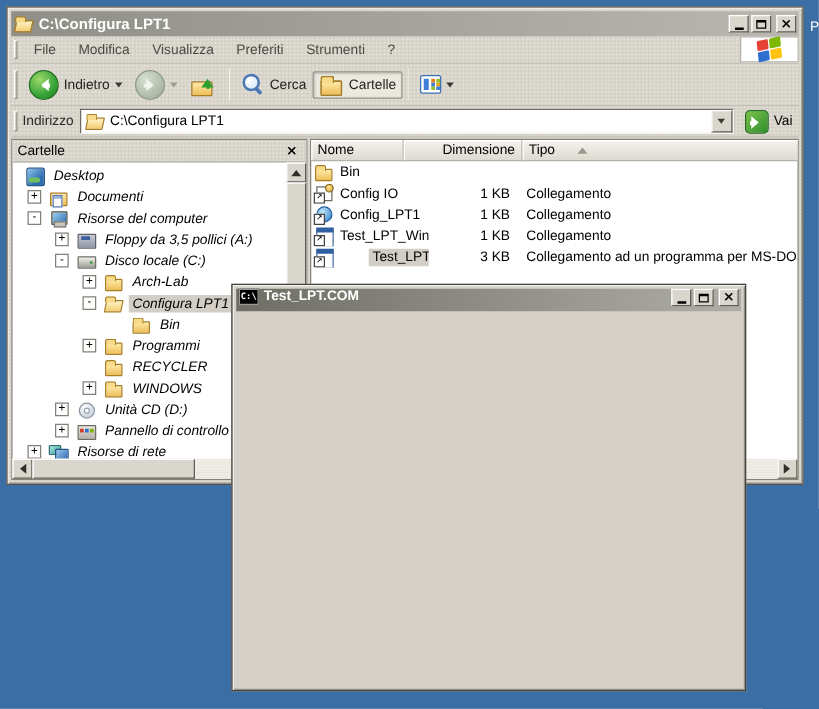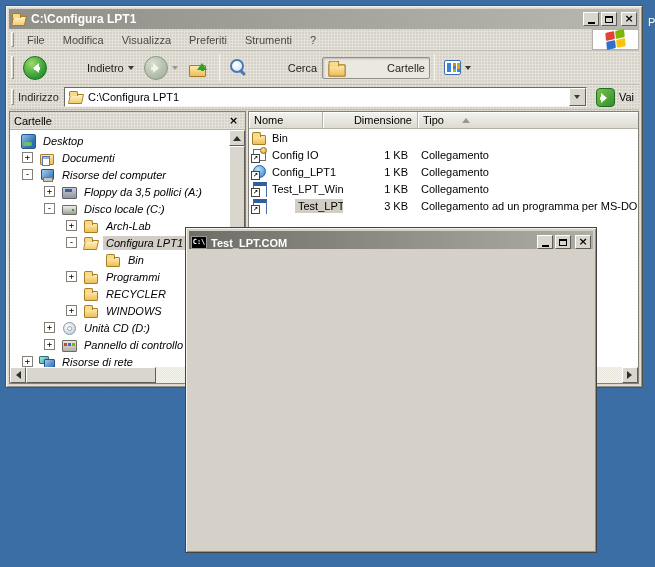--- a/index.html
+++ b/index.html
@@ -43,21 +43,21 @@
            display:flex;align-items:center;justify-content:center;flex:none;}
   .flag{display:grid;grid-template-columns:9px 9px;grid-template-rows:8px 8px;gap:1px;
         transform:rotate(-6deg) skewY(-6deg);}
   .flag b{display:block;border-radius:1px;}
   .flag .fr{background:#E34234}.flag .fg{background:#7DB700}
   .flag .fb{background:#2F6FD0}.flag .fy{background:#FFC20E}
   .toolbar{height:34px;flex:none;display:flex;align-items:center;border-bottom:1px solid #C2BFB6;}
   .tb-btn{display:flex;align-items:center;gap:4px;padding:2px 4px;border:1px solid transparent;border-radius:2px;}
   .tb-btn.pressed{background:#EBE8DF;border-color:#94918A;
                   box-shadow:inset 1px 1px 2px rgba(0,0,0,.2);}
-  .tb-label{color:#1E1E1A;margin-left:36px;}
+  .tb-label{color:#1E1E1A;}
   .addressbar{height:25px;flex:none;display:flex;align-items:center;padding-right:2px;
               border-bottom:1px solid #C2BFB6;}
   .addr-label{color:#2A2A26;margin-right:5px;}
   .combo{flex:1;height:20px;background:#fff;display:flex;align-items:center;gap:4px;
          padding-left:3px;border:1px solid;border-color:#6E6C62 #F4F2ED #F4F2ED #6E6C62;}
   .combo .v{flex:1;white-space:nowrap;overflow:hidden;}
   .combo-dd{width:17px;height:18px;background:#D9D6CD;border:1px solid;flex:none;
             border-color:#FFF #5F5D55 #5F5D55 #FFF;display:flex;align-items:center;justify-content:center;}
   .go{display:flex;align-items:center;gap:4px;margin-left:6px;padding:1px 3px;}
   .panes{flex:1;display:flex;gap:2px;margin-top:1px;min-height:0;}
@@ -191,21 +191,21 @@
   .lc-name .n{padding:1px 3px;margin-left:2px;white-space:nowrap;}
   .lc-name .n.sel{background:var(--sel);margin-left:28px;}
   .lc-size{width:73px;text-align:right;padding-right:8px;}
   .lc-type{flex:1;padding-left:5px;white-space:nowrap;overflow:hidden;}
 
   
   #dos{position:absolute;left:185px;top:227px;width:412px;height:326px;z-index:10;
        border:1px solid #44433E;background:var(--chrome);padding:3px;
        box-shadow:inset 1px 1px 0 #F4F2ED, inset -1px -1px 0 #94918A;
        display:flex;flex-direction:column;}
-  .dos-titlebar{height:18px;flex:none;display:flex;align-items:flex-end;gap:4px;padding:0 2px;
+  .dos-titlebar{height:18px;flex:none;display:flex;align-items:flex-start;gap:4px;padding:0 2px;
        background:linear-gradient(90deg,#6E6E67,#AEAEA6);}
   .dos-titlebar .t{color:#fff;font-weight:bold;font-size:11px;flex:1;}
   .console{flex:1;background:#000;margin-top:2px;overflow:hidden;}
   .dosline{display:inline-block;margin:2px 0 0 2px;padding:0 3px;background:var(--dosblue);
        color:#fff;font:bold 11px/13px "DejaVu Sans Mono",monospace;white-space:pre;}
 
   
   .desk-frag{position:absolute;left:648px;top:16px;color:#fff;font-size:11px;}
 </style>
 </head>

